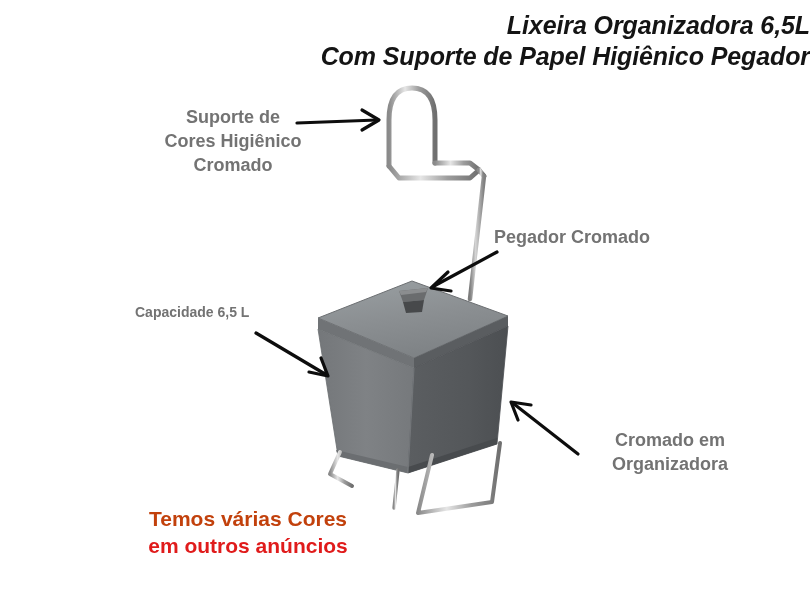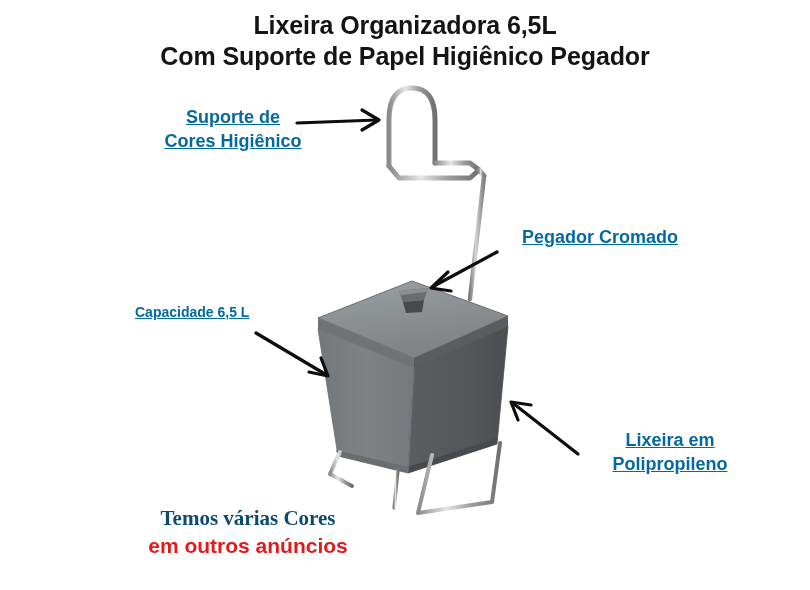--- a/index.html
+++ b/index.html
@@ -15,47 +15,47 @@
     overflow: hidden;
     font-family: "Liberation Sans", sans-serif;
   }
 
   
   .title {
     position: absolute;
     left: 0;
     top: 10px;
     width: 810px;
-    text-align: center;
+    text-align: right;
     font-weight: bold;
     font-size: 25px;
     line-height: 31px;
     color: #141414;
     letter-spacing: -0.1px;
+    font-style: italic;
   }
   .title .l2 { display: block; }
 
   .label {
     position: absolute;
     font-weight: bold;
-    color: #0369a1;
+    color: #737373;
     line-height: 24px;
-    text-decoration: underline;
   }
   .label span { display: block; }
 
   #label-suporte {
     left: 143px;
     top: 105px;
     width: 180px;
     text-align: center;
     font-size: 18px;
   }
   #label-pegador {
-    left: 522px;
+    left: 494px;
     top: 225px;
     width: 230px;
     text-align: left;
     font-size: 18px;
   }
   #label-capacidade {
     left: 135px;
     top: 300px;
     width: 230px;
     text-align: left;
@@ -203,33 +203,34 @@
   </svg>
 
   <div class="title" style="color: rgb(20, 20, 20);">
     <span class="l1">Lixeira Organizadora 6,5L</span>
     <span class="l2">Com Suporte de Papel Higiênico Pegador</span>
   </div>
 
   <div class="label" id="label-suporte">
     <span>Suporte de</span>
     <span>Cores Higiênico</span>
+    <span>Cromado</span>
   </div>
 
   <div class="label" id="label-pegador">
     <span>Pegador Cromado</span>
   </div>
 
   <div class="label" id="label-capacidade">
     <span>Capacidade 6,5 L</span>
   </div>
 
   <div class="label" id="label-lixeira">
-    <span>Lixeira em</span>
-    <span>Polipropileno</span>
+    <span>Cromado em</span>
+    <span>Organizadora</span>
   </div>
 
   <div id="footer-note">
-    <span class="line1" style="color: #0c4a6e; font-family: Liberation Serif, serif;">Temos várias Cores</span>
+    <span class="line1" style="color: #c2410c;">Temos várias Cores</span>
     <span class="line2" style="color: rgb(224, 27, 27);">em outros anúncios</span>
   </div>
 
 </div>
 
 </body></html>

